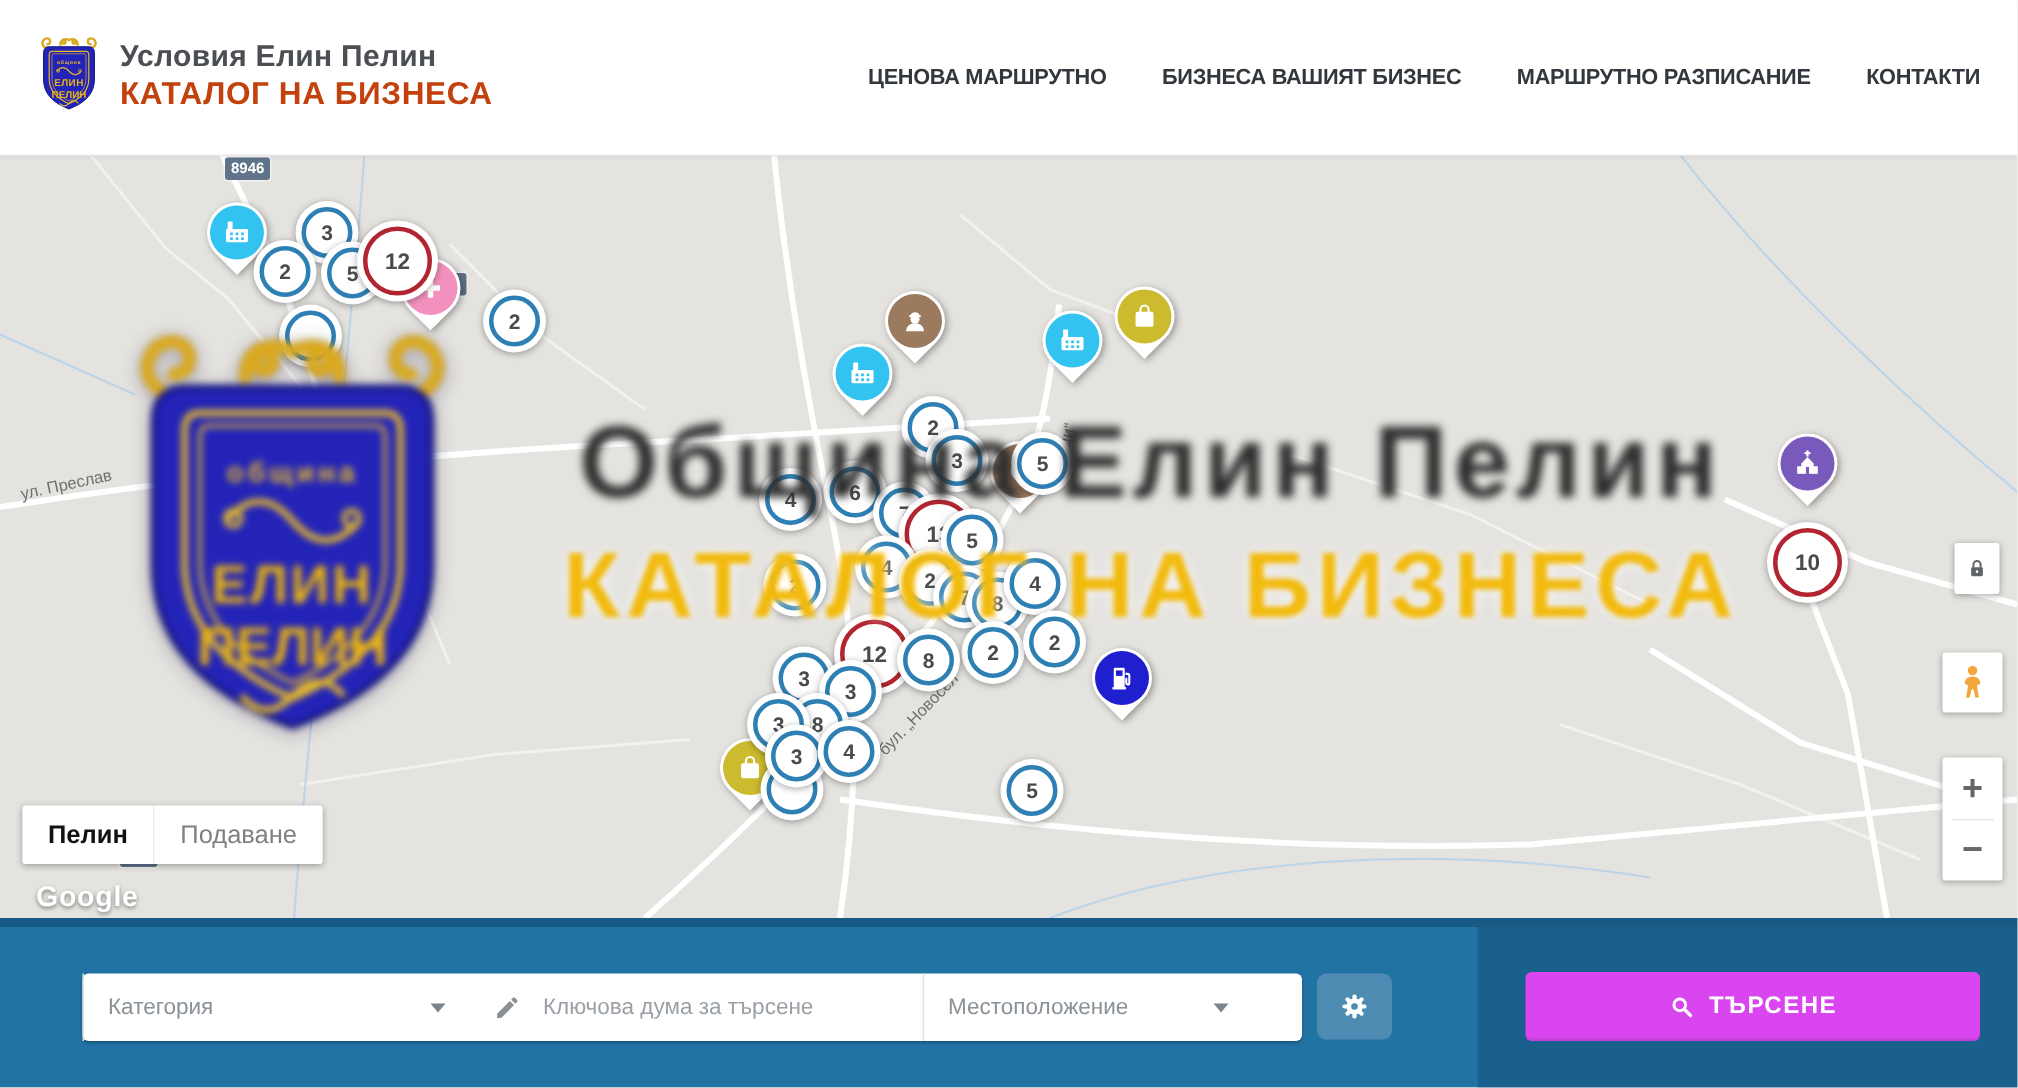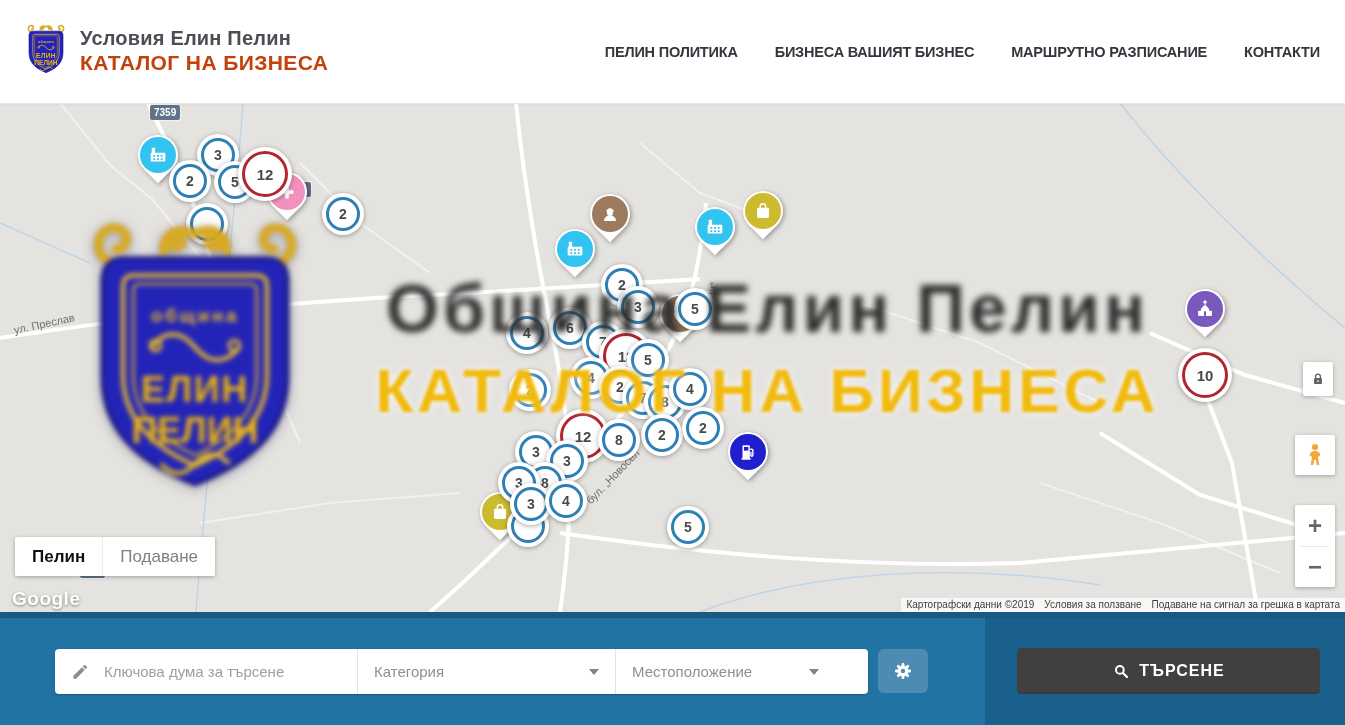--- a/index.html
+++ b/index.html
@@ -44,21 +44,21 @@
   .wm-l2{position:absolute;left:335px;top:252px;width:865px;text-align:center;white-space:nowrap;
          font-size:62px;font-weight:bold;color:#f2ba0d;letter-spacing:4px;filter:blur(1.8px);
          text-shadow:0 0 9px rgba(255,255,255,.8)}
 
   
   .mtype{position:absolute;left:15px;bottom:36px;display:flex;z-index:60;border-radius:2px;
          box-shadow:0 1px 4px rgba(0,0,0,.3)}
   .mt-btn{background:#fff;height:39px;padding:0 17px;font-size:17px;display:flex;align-items:center;cursor:pointer}
   .mt-map{font-weight:bold;color:#121212;border-radius:2px 0 0 2px}
   .mt-sat{color:#808080;border-left:1px solid #ececec;border-radius:0 2px 2px 0}
-  .glogo{position:absolute;left:12px;bottom:2px;z-index:60;color:#fff;font-size:19px;font-weight:bold;
+  .glogo{position:absolute;left:24px;bottom:2px;z-index:60;color:#fff;font-size:19px;font-weight:bold;
          letter-spacing:.5px;text-shadow:0 1px 3px rgba(0,0,0,.45);cursor:pointer}
   .attr{position:absolute;right:0;bottom:0;z-index:60;display:flex;font-size:10px;color:#3c4043;height:14px}
   .attr span{background:rgba(255,255,255,.75);padding:1px 5px;white-space:nowrap}
   .rc{position:absolute;background:#fff;box-shadow:0 1px 4px rgba(0,0,0,.3);z-index:60;
       display:flex;align-items:center;justify-content:center;border-radius:2px}
   .rc-lock{right:12px;top:259px;width:30px;height:34px}
   .rc-peg{right:10px;top:332px;width:40px;height:40px;cursor:grab}
   .rc-zoom{right:10px;top:402px;width:40px;height:82px;flex-direction:column;padding:0}
   .zbtn{width:40px;height:40px;display:flex;align-items:center;justify-content:center;
         font-size:24px;font-weight:bold;color:#666;cursor:pointer}
@@ -78,21 +78,21 @@
   .sec-key input::placeholder{color:#9aa0a5}
   .sec-sel{padding:0 16px;justify-content:space-between;color:#8a9197;font-size:15px;cursor:pointer;
            border-left:1px solid #e3e3e3}
   .sec-cat{width:258px}
   .sec-loc{width:220px}
   .chev{width:0;height:0;border-left:5px solid transparent;border-right:5px solid transparent;
         border-top:6px solid #7c848b}
   .gear-btn{position:absolute;left:878px;top:31px;width:50px;height:44px;background:#4e8bb2;border-radius:6px;
             display:flex;align-items:center;justify-content:center;cursor:pointer;border:none}
   .gear-btn svg{width:24px;height:24px}
-  .search-btn{position:absolute;left:1017px;top:30px;width:303px;height:46px;background:#404040;border-radius:4px;
+  .search-btn{position:absolute;left:1017px;top:30px;width:303px;height:46px;background:#d946ef;border-radius:4px;
               display:flex;align-items:center;justify-content:center;gap:9px;cursor:pointer;border:none;
               color:#fff;font-weight:bold;font-size:16px;letter-spacing:1px;
               font-family:"Liberation Sans",sans-serif;box-shadow:inset 0 -2px 0 rgba(0,0,0,.08)}
   .search-btn svg{width:18px;height:18px}
 </style>
 </head>
 <body>
 
 <svg width="0" height="0" style="position:absolute" aria-hidden="true">
   <symbol id="shield" viewBox="0 0 140 172">
@@ -120,21 +120,21 @@
   <div class="brand">
     <svg class="brand-shield" viewBox="0 0 140 172">
         <use href="#shield"></use>
       </svg>
     <div>
       <div class="brand-title">Условия Елин Пелин</div>
       <div class="brand-sub">КАТАЛОГ НА БИЗНЕСА</div>
     </div>
   </div>
   <nav class="nav">
-    <span class="nav-item">ПЕЛИН ПОЛИТИКА</span>
+    <span class="nav-item">ЦЕНОВА МАРШРУТНО</span>
     <span class="nav-item">БИЗНЕСА ВАШИЯТ БИЗНЕС</span>
     <span class="nav-item">МАРШРУТНО РАЗПИСАНИЕ</span>
     <span class="nav-item">КОНТАКТИ</span>
   </nav>
 </div>
 
 <div class="map">
   <svg class="roads" width="1345" height="509" viewBox="0 0 1345 509">
     <g stroke="#f2f1ed" stroke-width="2" fill="none">
       <path d="M60 0 L110 62 L152 96 L205 160 L262 250 L300 340"></path>
@@ -161,21 +161,21 @@
       <path d="M0 120 L90 160"></path>
     </g>
   </svg>
 
   <div id="labels-layer">
       <div class="slabel" style="left: 14px; top: 221px; transform: rotate(-12deg);">ул. Преслав</div>
       <div class="slabel" style="left: 588px; top: 393px; transform: rotate(-46deg);">бул. „Новосел</div>
       <div class="slabel" style="left: 710px; top: 189px; transform: rotate(-75deg);">ци“</div>
     </div>
   <div id="badges-layer">
-      <div class="badge" style="left: 150px; top: 2px;">7359</div>
+      <div class="badge" style="left: 150px; top: 2px;">8946</div>
       <div class="badge" style="left: 80px; top: 460px;">105</div>
       <div class="badge" style="left: 297px; top: 79px;">1</div>
     </div>
   <div class="markers" id="markers-layer">
       <div class="pin" style="left: 135px; top: 30px;">
         <div class="pin-drop"></div>
         <div class="pin-circle" style="background:#33c3f0">
           <svg viewBox="0 0 24 24">
             <rect x="4" y="9.5" width="16" height="9.5" rx="1" fill="#fff"></rect>
             <rect x="5.2" y="4" width="3.6" height="6" rx="0.5" fill="#fff"></rect>
@@ -434,25 +434,20 @@
       </svg>
     <div class="wm-l1">Община Елин Пелин</div>
     <div class="wm-l2">КАТАЛОГ НА БИЗНЕСА</div>
   </div>
 
   <div class="mtype">
     <div class="mt-btn mt-map">Пелин</div>
     <div class="mt-btn mt-sat">Подаване</div>
   </div>
   <div class="glogo">Google</div>
-  <div class="attr">
-    <span>Картографски данни ©2019</span>
-    <span>Условия за ползване</span>
-    <span>Подаване на сигнал за грешка в картата</span>
-  </div>
 
   <div class="rc rc-lock">
     <svg width="18" height="18" viewBox="0 0 24 24">
       <path d="M8.8 11V8.6a3.2 3.2 0 0 1 6.4 0V11" fill="none" stroke="#5f6368" stroke-width="1.8"></path>
       <rect x="6.8" y="10.8" width="10.4" height="8" rx="1.2" fill="#5f6368"></rect>
       <circle cx="12" cy="14.8" r="1.2" fill="#fff"></circle>
     </svg>
   </div>
   <div class="rc rc-peg">
     <svg width="28" height="28" viewBox="0 0 24 24" fill="#f3a73b">
@@ -464,30 +459,30 @@
     <div class="zbtn">+</div>
     <div class="zdiv"></div>
     <div class="zbtn">−</div>
   </div>
 </div>
 
 <div class="bar">
   <div class="bar-dark"></div>
 
   <div class="sgroup">
+    <div class="sec sec-sel sec-cat">
+      <span>Категория</span>
+      <span class="chev"></span>
+    </div>
     <div class="sec sec-key">
       <svg viewBox="0 0 24 24" fill="#8b9095">
         <path d="M3 17.5V21h3.5L17.3 10.2l-3.5-3.5L3 17.5z"></path>
         <path d="M19.9 7.6a1.2 1.2 0 0 0 0-1.7l-1.8-1.8a1.2 1.2 0 0 0-1.7 0l-1.5 1.5 3.5 3.5 1.5-1.5z"></path>
       </svg>
       <input type="text" placeholder="Ключова дума за търсене" style="">
-    </div>
-    <div class="sec sec-sel sec-cat">
-      <span>Категория</span>
-      <span class="chev"></span>
     </div>
     <div class="sec sec-sel sec-loc">
       <span>Местоположение</span>
       <span class="chev"></span>
     </div>
   </div>
 
   <button class="gear-btn">
     <svg viewBox="0 0 24 24">
       <g fill="#fff">

